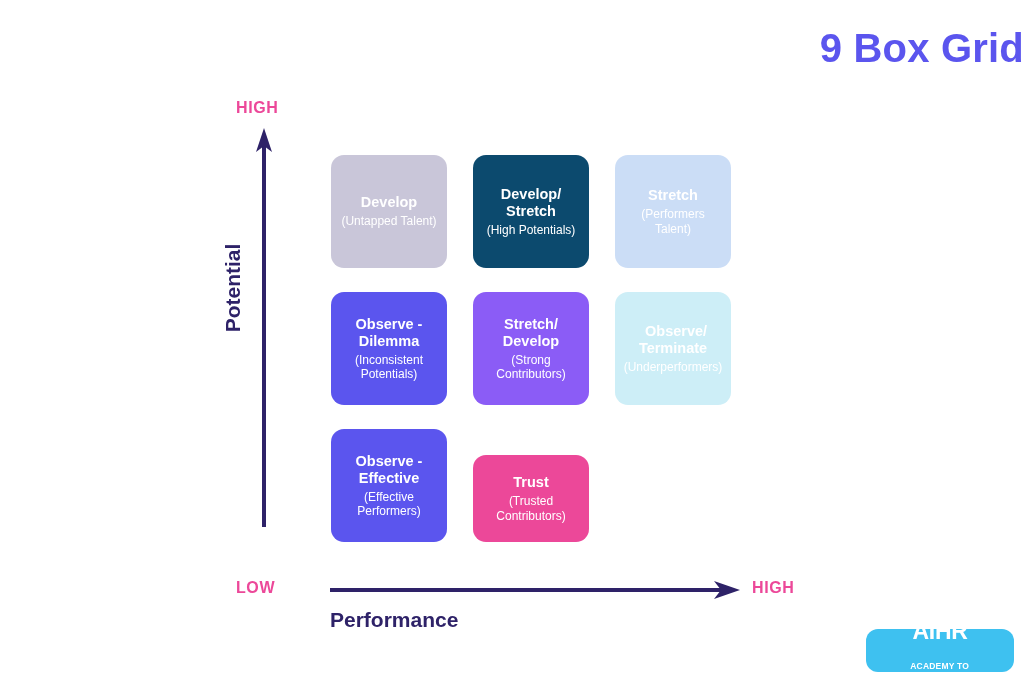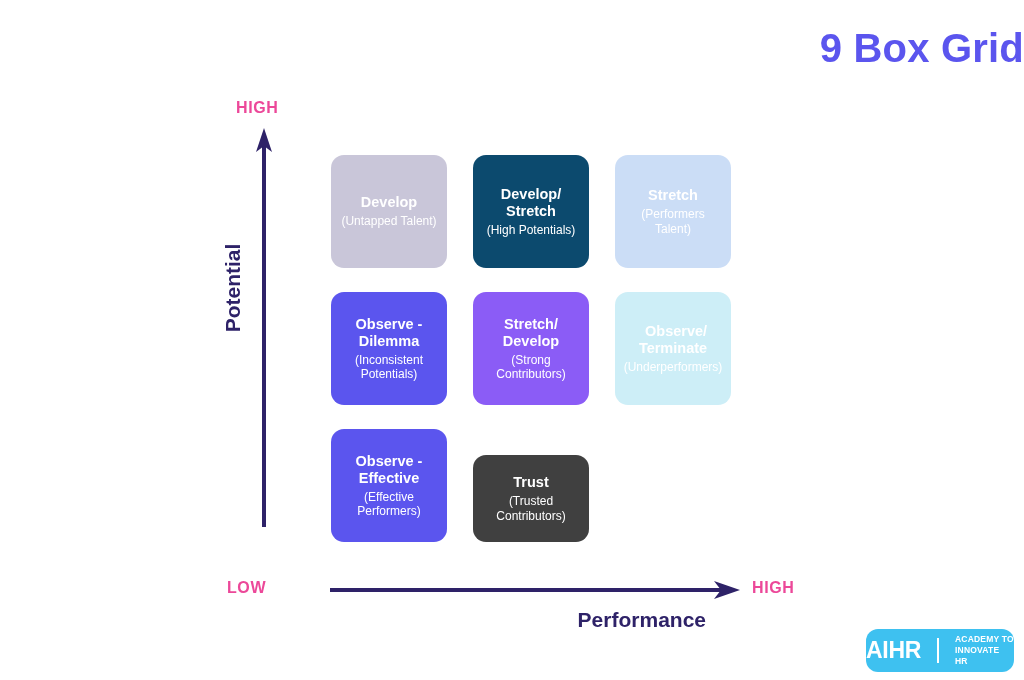--- a/index.html
+++ b/index.html
@@ -35,41 +35,41 @@
 
   
   .axis-cap {
     position: absolute;
     font-size: 16px;
     font-weight: bold;
     color: #ec4899;
     letter-spacing: 0.6px;
   }
   #y-axis-high  { top: 99px; left: 236px; }
-  #x-axis-low   { top: 579px; left: 227px; }
+  #x-axis-low   { top: 579px; left: 236px; }
   #x-axis-high  { top: 579px; left: 752px; }
 
   #y-axis-title {
     position: absolute;
     top: 276px;
     left: 178px;
     width: 110px;
     text-align: center;
     transform: rotate(-90deg);
     transform-origin: center center;
     font-size: 21px;
     font-weight: bold;
     color: #2e2268;
   }
   #x-axis-title {
     position: absolute;
     top: 608px;
     left: 330px;
     width: 376px;
-    text-align: right;
+    text-align: left;
     font-size: 21px;
     font-weight: bold;
     color: #2e2268;
   }
 
   
   #axis-arrows {
     position: absolute;
     top: 0;
     left: 0;
@@ -120,21 +120,22 @@
     position: absolute;
     top: 629px;
     left: 866px;
     width: 148px;
     height: 43px;
     background: #3ec1f0;
     border-radius: 12px;
     display: flex;
     align-items: center;
     justify-content: center;
-    gap: 16px;
+    gap: 8px;
+    flex-direction: column;
   }
   #aihr-wordmark {
     color: #ffffff;
     font-size: 23px;
     font-weight: bold;
     letter-spacing: -0.3px;
   }
   #aihr-divider {
     width: 2px;
     height: 25px;
@@ -205,21 +206,21 @@
         <div class="cell-title">Observe/
 Terminate</div>
         <div class="cell-sub">(Underperformers)</div>
       </div>
       <div class="cell" style="background: rgb(91, 85, 238);">
         <div class="cell-title">Observe -
 Effective</div>
         <div class="cell-sub">(Effective
 Performers)</div>
       </div>
-      <div class="cell" style="background: #404040; margin-top: 26px;">
+      <div class="cell" style="background: #ec4899; margin-top: 26px;">
         <div class="cell-title">Trust</div>
         <div class="cell-sub">(Trusted
 Contributors)</div>
       </div>
     </div>
 
   <div id="aihr-logo">
     <div id="aihr-wordmark">AIHR</div>
     <div id="aihr-divider"></div>
     <div id="aihr-tagline">ACADEMY TO

